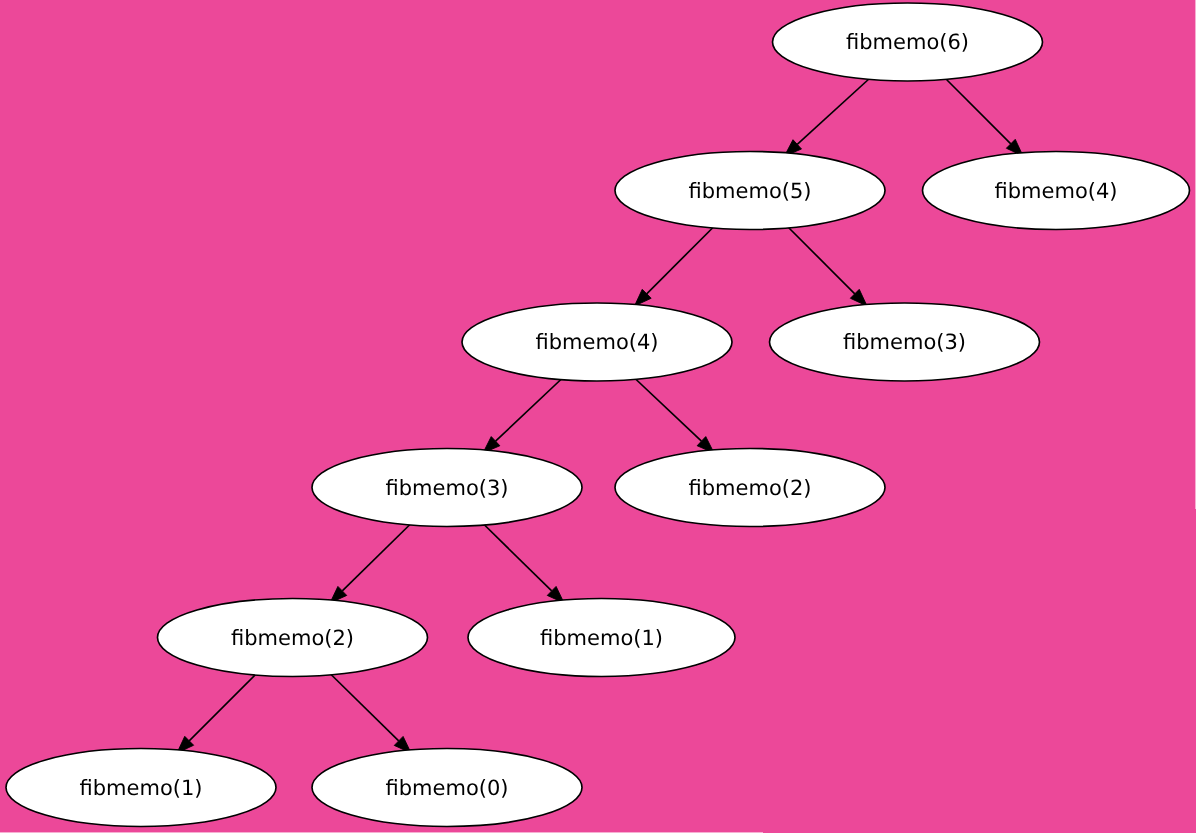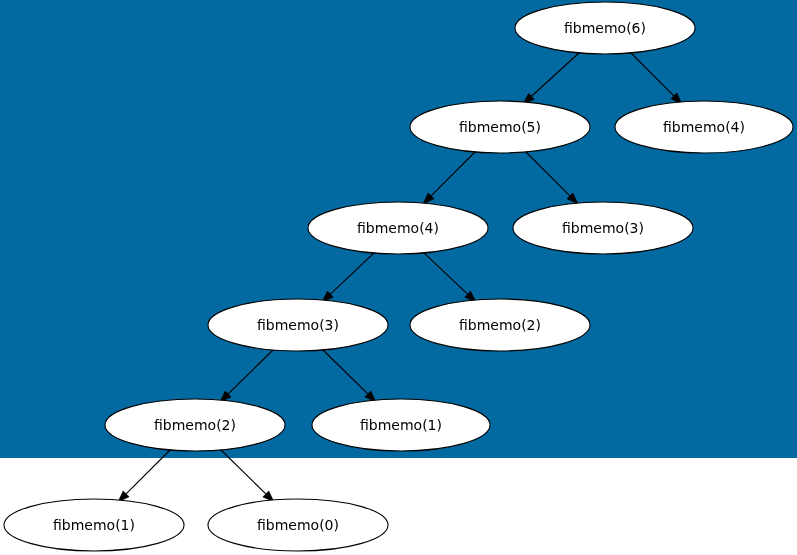--- a/index.html
+++ b/index.html
@@ -9,22 +9,22 @@
   }
   body {
     width: 797px;
     height: 555px;
     overflow: hidden;
     font-family: "DejaVu Sans", sans-serif;
   }
   #graph-root {
     position: relative;
     width: 797px;
-    height: 458px;
-    background: #0369a1;
+    height: 555px;
+    background: #ec4899;
   }
   svg#graph-svg {
     display: block;
     width: 797px;
     height: 555px;
   }
   .node-ellipse {
     fill: #ffffff;
     stroke: #000000;
     stroke-width: 1.1;

